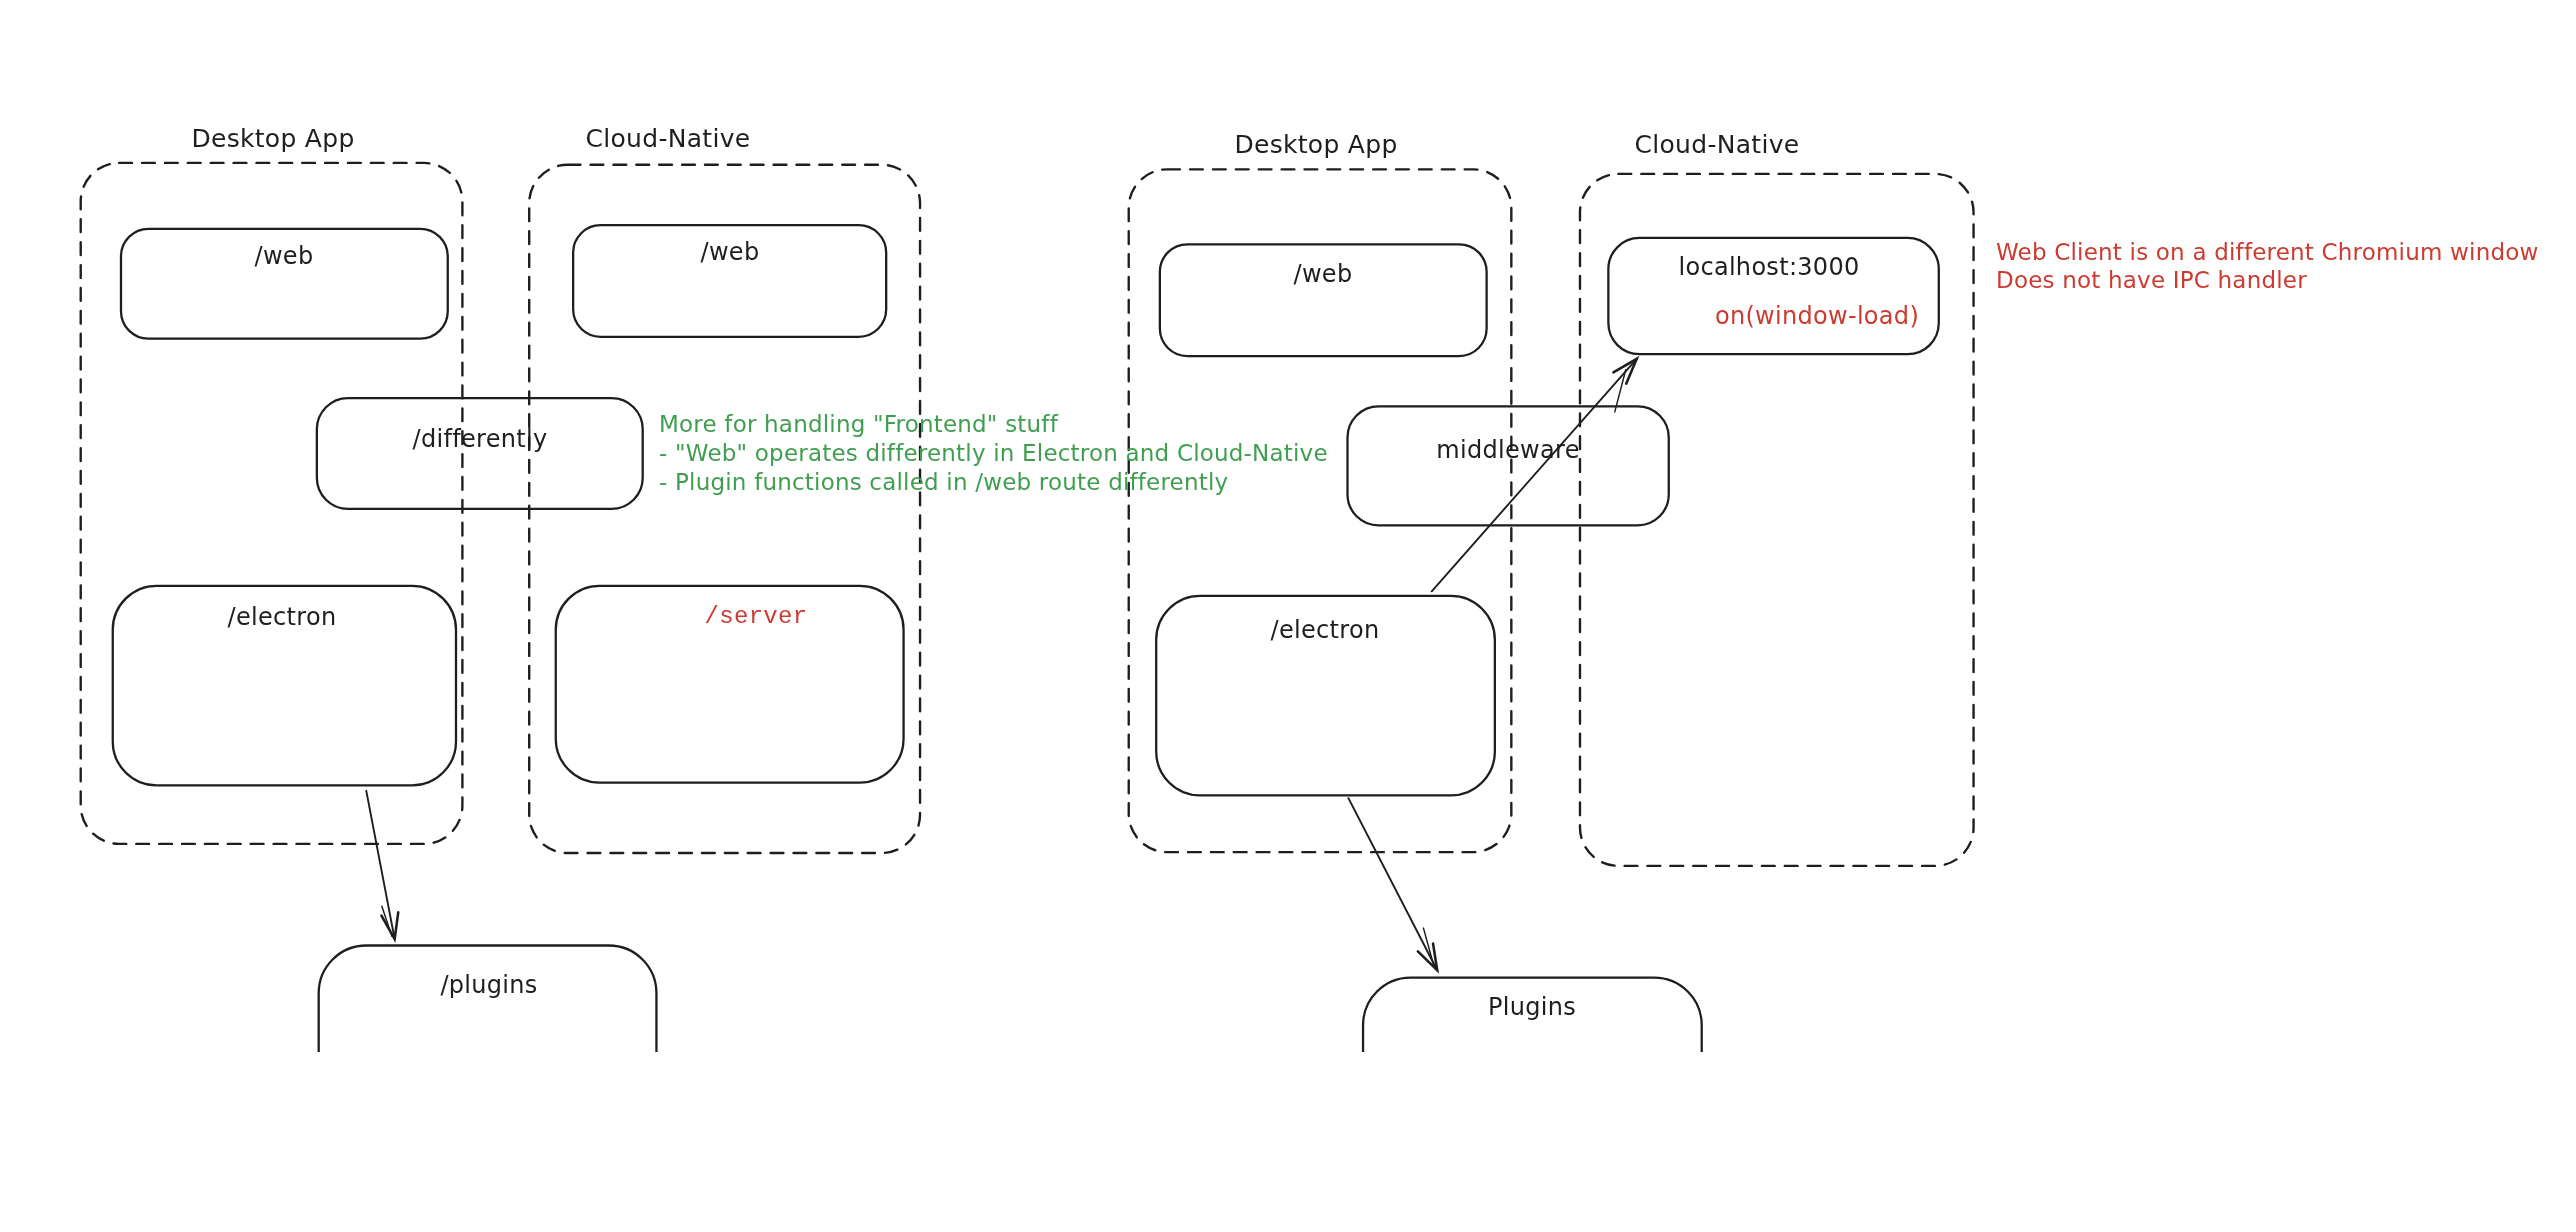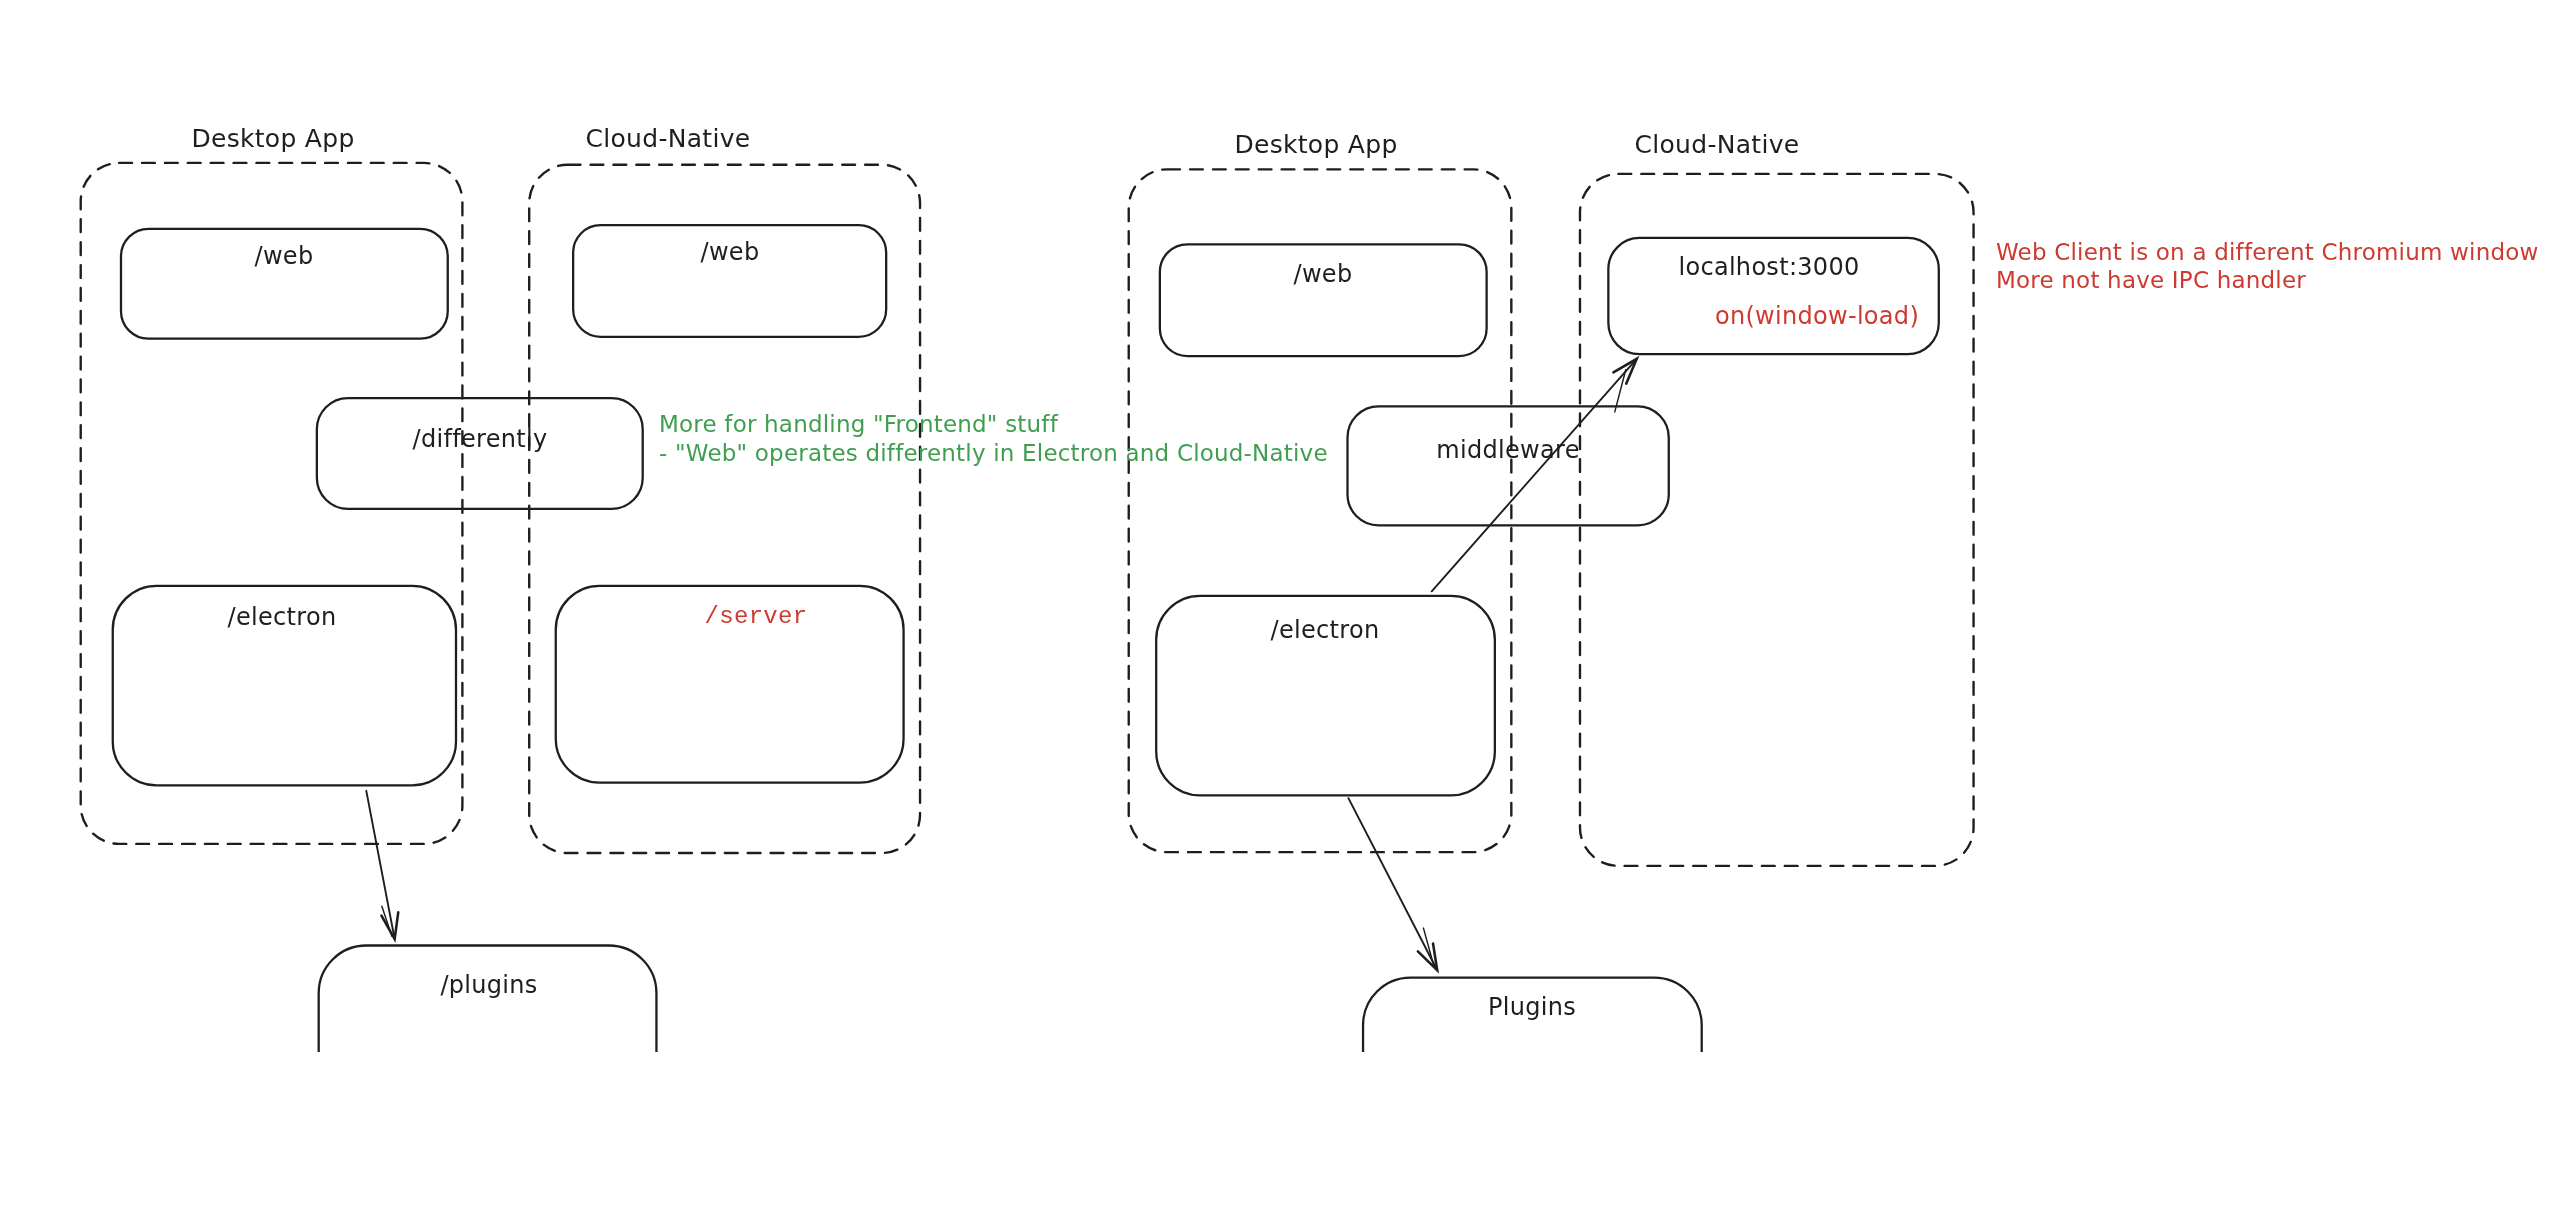--- a/index.html
+++ b/index.html
@@ -88,21 +88,22 @@
   <div class="label" style="left:1323px;top:260px;">/web</div>
   <div class="label" style="left:1769px;top:253px;">localhost:3000</div>
   <div class="label red" style="left:1817px;top:302px;">on(window-load)</div>
   <div class="label" style="left:1508px;top:436px;">middleware</div>
   <div class="label" style="left:1325px;top:616px;">/electron</div>
   <div class="label" style="left:1532px;top:993px;">Plugins</div>
 
   <div class="note green" style="left:659px;top:410px;">
     <div class="line">More for handling "Frontend" stuff</div>
     <div class="line">- "Web" operates differently in Electron and Cloud-Native</div>
+    <div class="line">- Plugin functions called in /web route differently</div>
   </div>
 
   <div class="note red" style="left:1996px;top:238px;">
     <div class="line">Web Client is on a different Chromium window</div>
-    <div class="line">More not have IPC handler</div>
+    <div class="line">Does not have IPC handler</div>
   </div>
 
 </div>
 
 
 </body></html>

